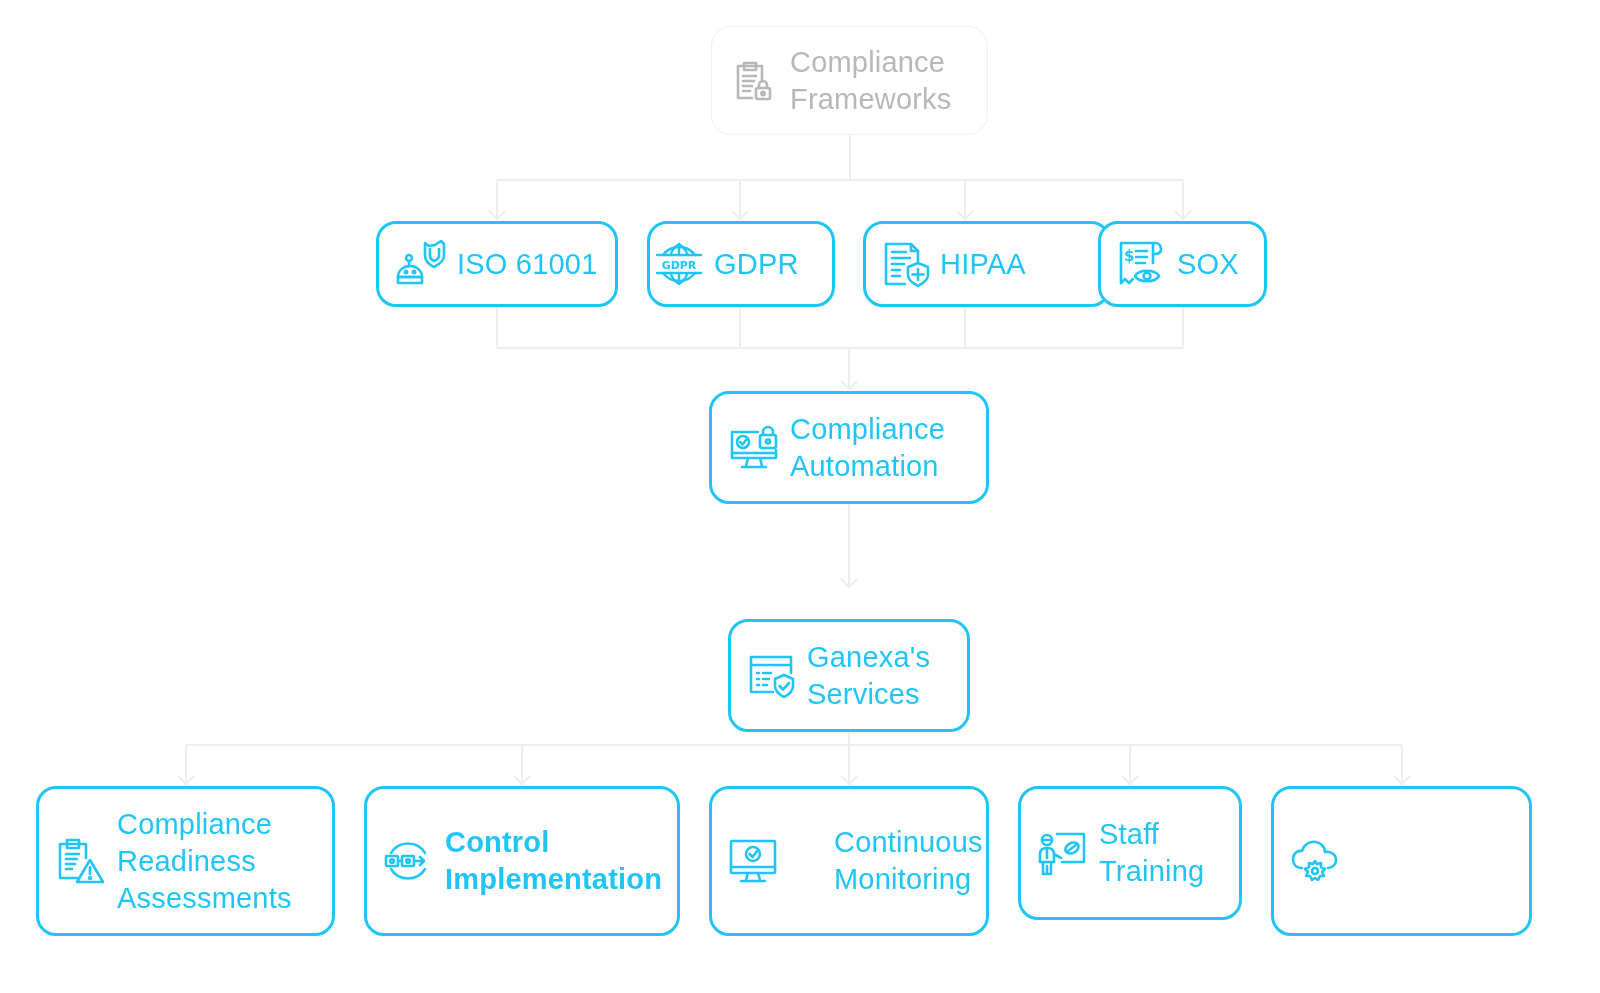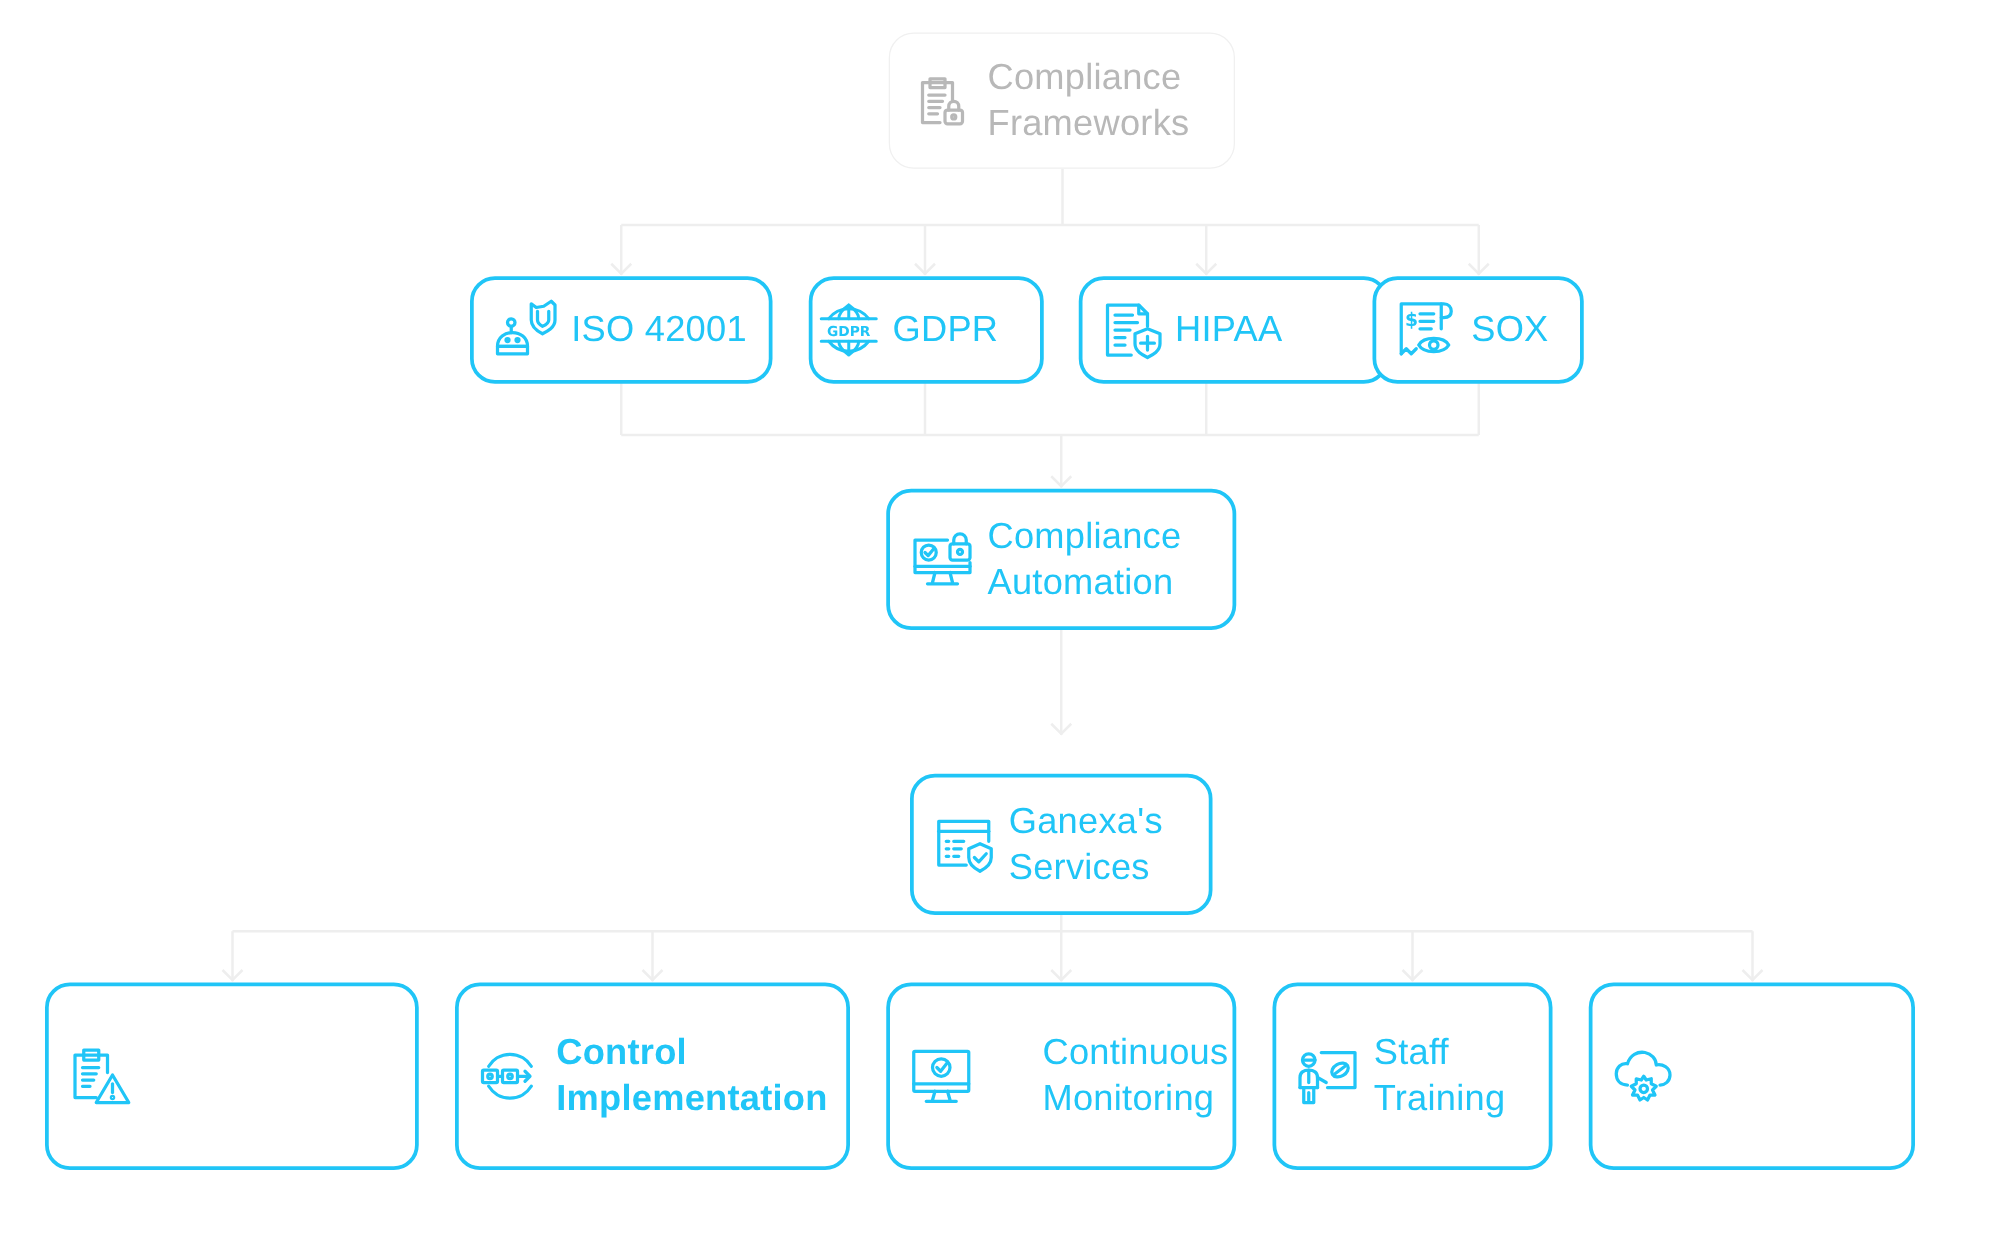--- a/index.html
+++ b/index.html
@@ -79,21 +79,21 @@
       <path d="M30 4 L34 7 L40 6 L46 2 L49 5 V17 C49 23 43 26 39 28 C35 26 30 23 30 17 Z"></path>
       <path d="M35 10 V17 C35 20 39 22 39 22 C39 22 44 20 44 17 V10"></path>
       <circle cx="14" cy="19" r="3"></circle>
         <path d="M14 22 V27"></path>
       <path d="M3 38 C3 31 9 27 15 27 C21 27 27 31 27 38 Z"></path>
       <path d="M3 38 H27 V44 H3 Z"></path>
         <circle cx="11" cy="33" r="1.2"></circle>
         <circle cx="19" cy="33" r="1.2"></circle>
     </svg>
   </span>
-  <span class="label">ISO 42001</span>
+  <span class="label">ISO 61001</span>
 </div>
 
 <div class="node single" style="left:647px;top:221px;width:188px;height:86px;padding-left:4px;">
   <span class="icon" style="width:50px;margin-right:10px;">
     <svg width="50" height="50" viewBox="0 0 50 50" fill="none" stroke="#20C5F7" stroke-width="2.4" stroke-linecap="round">
       <path d="M9 16 A20 20 0 0 1 41 16"></path>
         <path d="M9 34 A20 20 0 0 0 41 34"></path>
       <path d="M25 5 C18 10 17 14 17 16 M25 5 C32 10 33 14 33 16 M25 5 V16"></path>
       <path d="M25 45 C18 40 17 36 17 34 M25 45 C32 40 33 36 33 34 M25 45 V34"></path>
       <path d="M3 16 H47 M3 34 H47"></path>
@@ -166,20 +166,21 @@
       <path d="M12 8 H5 V42 H22"></path>
         <path d="M12 8 V4 H24 V8"></path>
         <path d="M24 8 H31 V22"></path>
       <path d="M12 8 H24 V12 H12 Z"></path>
       <path d="M11 18 H24 M11 23 H22 M11 28 H20 M11 33 H17"></path>
       <path d="M35 24 L48 46 H22 Z"></path>
         <path d="M35 31 V38"></path>
         <circle cx="35" cy="42" r="0.9"></circle>
     </svg>
   </span>
+  <span class="label" style="width:200px;">Compliance Readiness Assessments</span>
 </div>
 
 <div class="node" style="left:364px;top:786px;width:316px;height:150px;padding-left:16px;">
   <span class="icon" style="width:50px;margin-right:12px;">
     <svg width="50" height="50" viewBox="0 0 50 50" fill="none" stroke="#20C5F7" stroke-width="2.6" stroke-linejoin="round" stroke-linecap="round">
       <path d="M8 17 A20 20 0 0 1 42 17"></path>
         <path d="M8 33 A20 20 0 0 0 42 33"></path>
       <rect x="3" y="20" width="12" height="10" rx="1"></rect>
         <circle cx="9" cy="25" r="1.8"></circle>
       <rect x="19" y="20" width="12" height="10" rx="1"></rect>
@@ -197,21 +198,21 @@
       <rect x="3" y="5" width="44" height="32" rx="1"></rect>
         <path d="M3 31 H47"></path>
       <path d="M20 37 L18 44 M30 37 L32 44 M13 45 H37"></path>
       <circle cx="25" cy="18" r="7"></circle>
         <path d="M21.5 18 L24.5 21 L30 14"></path>
     </svg>
   </span>
   <span class="label" style="width:170px;margin-left:44px;">Continuous Monitoring</span>
 </div>
 
-<div class="node" style="left:1018px;top:786px;width:224px;height:150px;padding-left:16px;">
+<div class="node" style="left:1018px;top:786px;width:224px;height:134px;padding-left:16px;">
   <span class="icon" style="width:50px;margin-right:12px;">
     <svg width="50" height="50" viewBox="0 0 50 50" fill="none" stroke="#20C5F7" stroke-width="2.6" stroke-linejoin="round" stroke-linecap="round">
       <path d="M20 6 H47 V34 H25"></path>
       <ellipse cx="35" cy="20" rx="7" ry="5" transform="rotate(-30 35 20)"></ellipse>
         <path d="M31 23 L39 17"></path>
       <circle cx="10" cy="12" r="5"></circle>
         <path d="M5 12 H15"></path>
       <path d="M3 34 V26 C3 22 6 20 10 20 C14 20 17 22 17 26 V34"></path>
       <path d="M10 20 V30"></path>
         <path d="M6 34 V46 H14 V34 M10 38 V46"></path>

